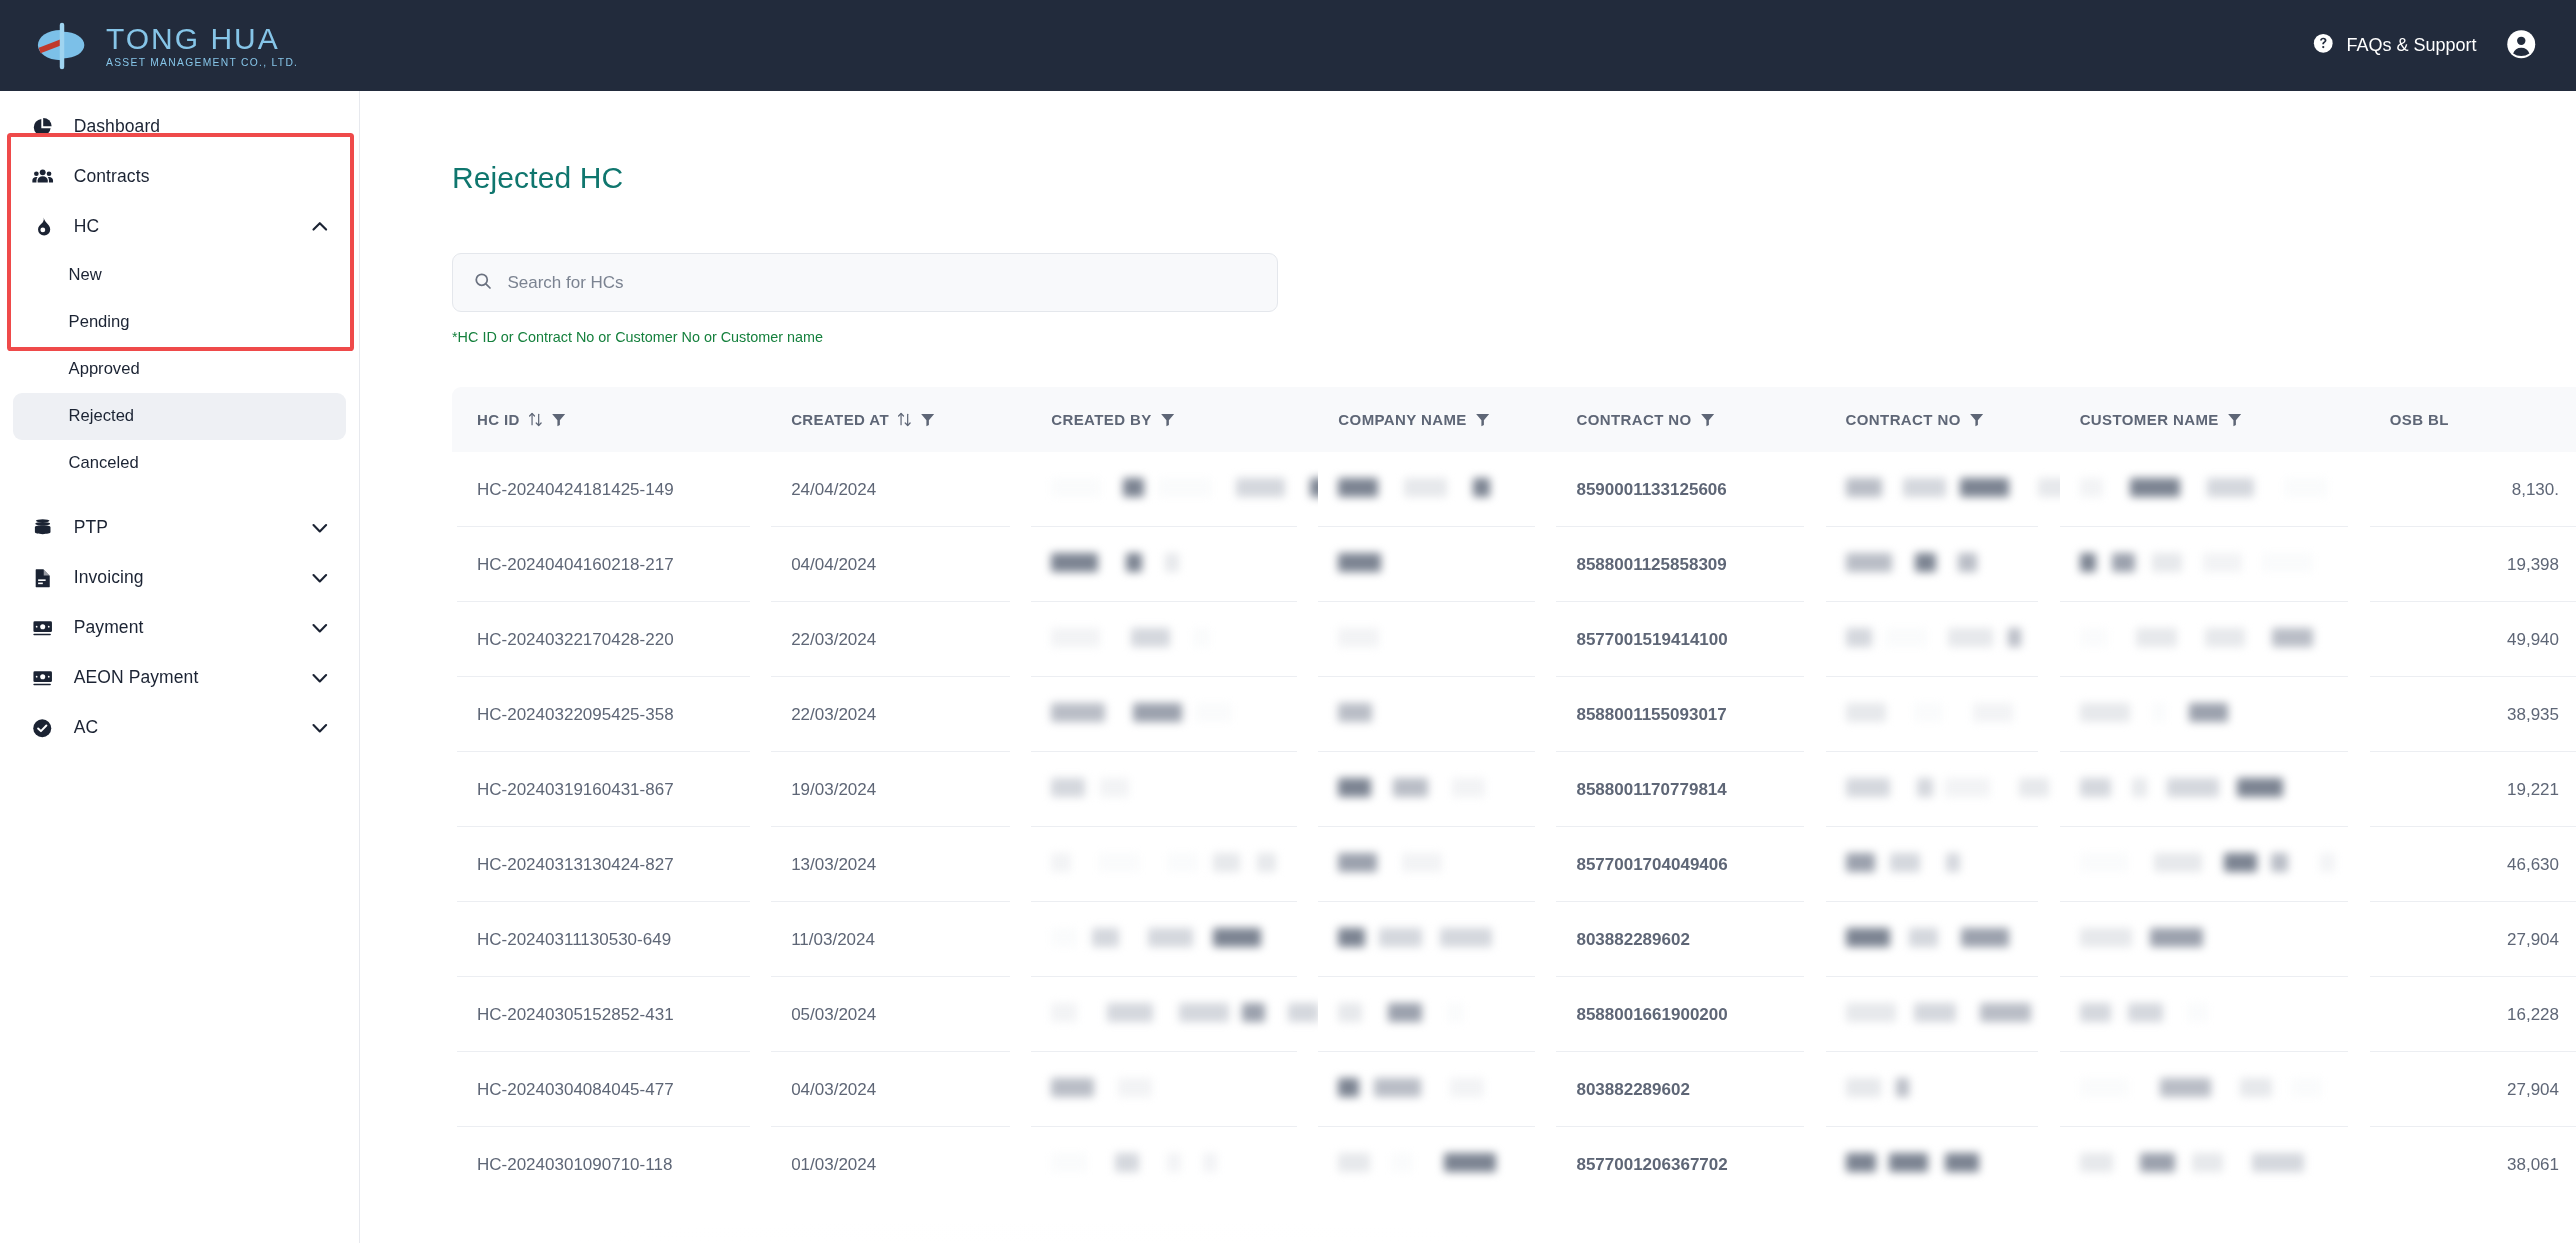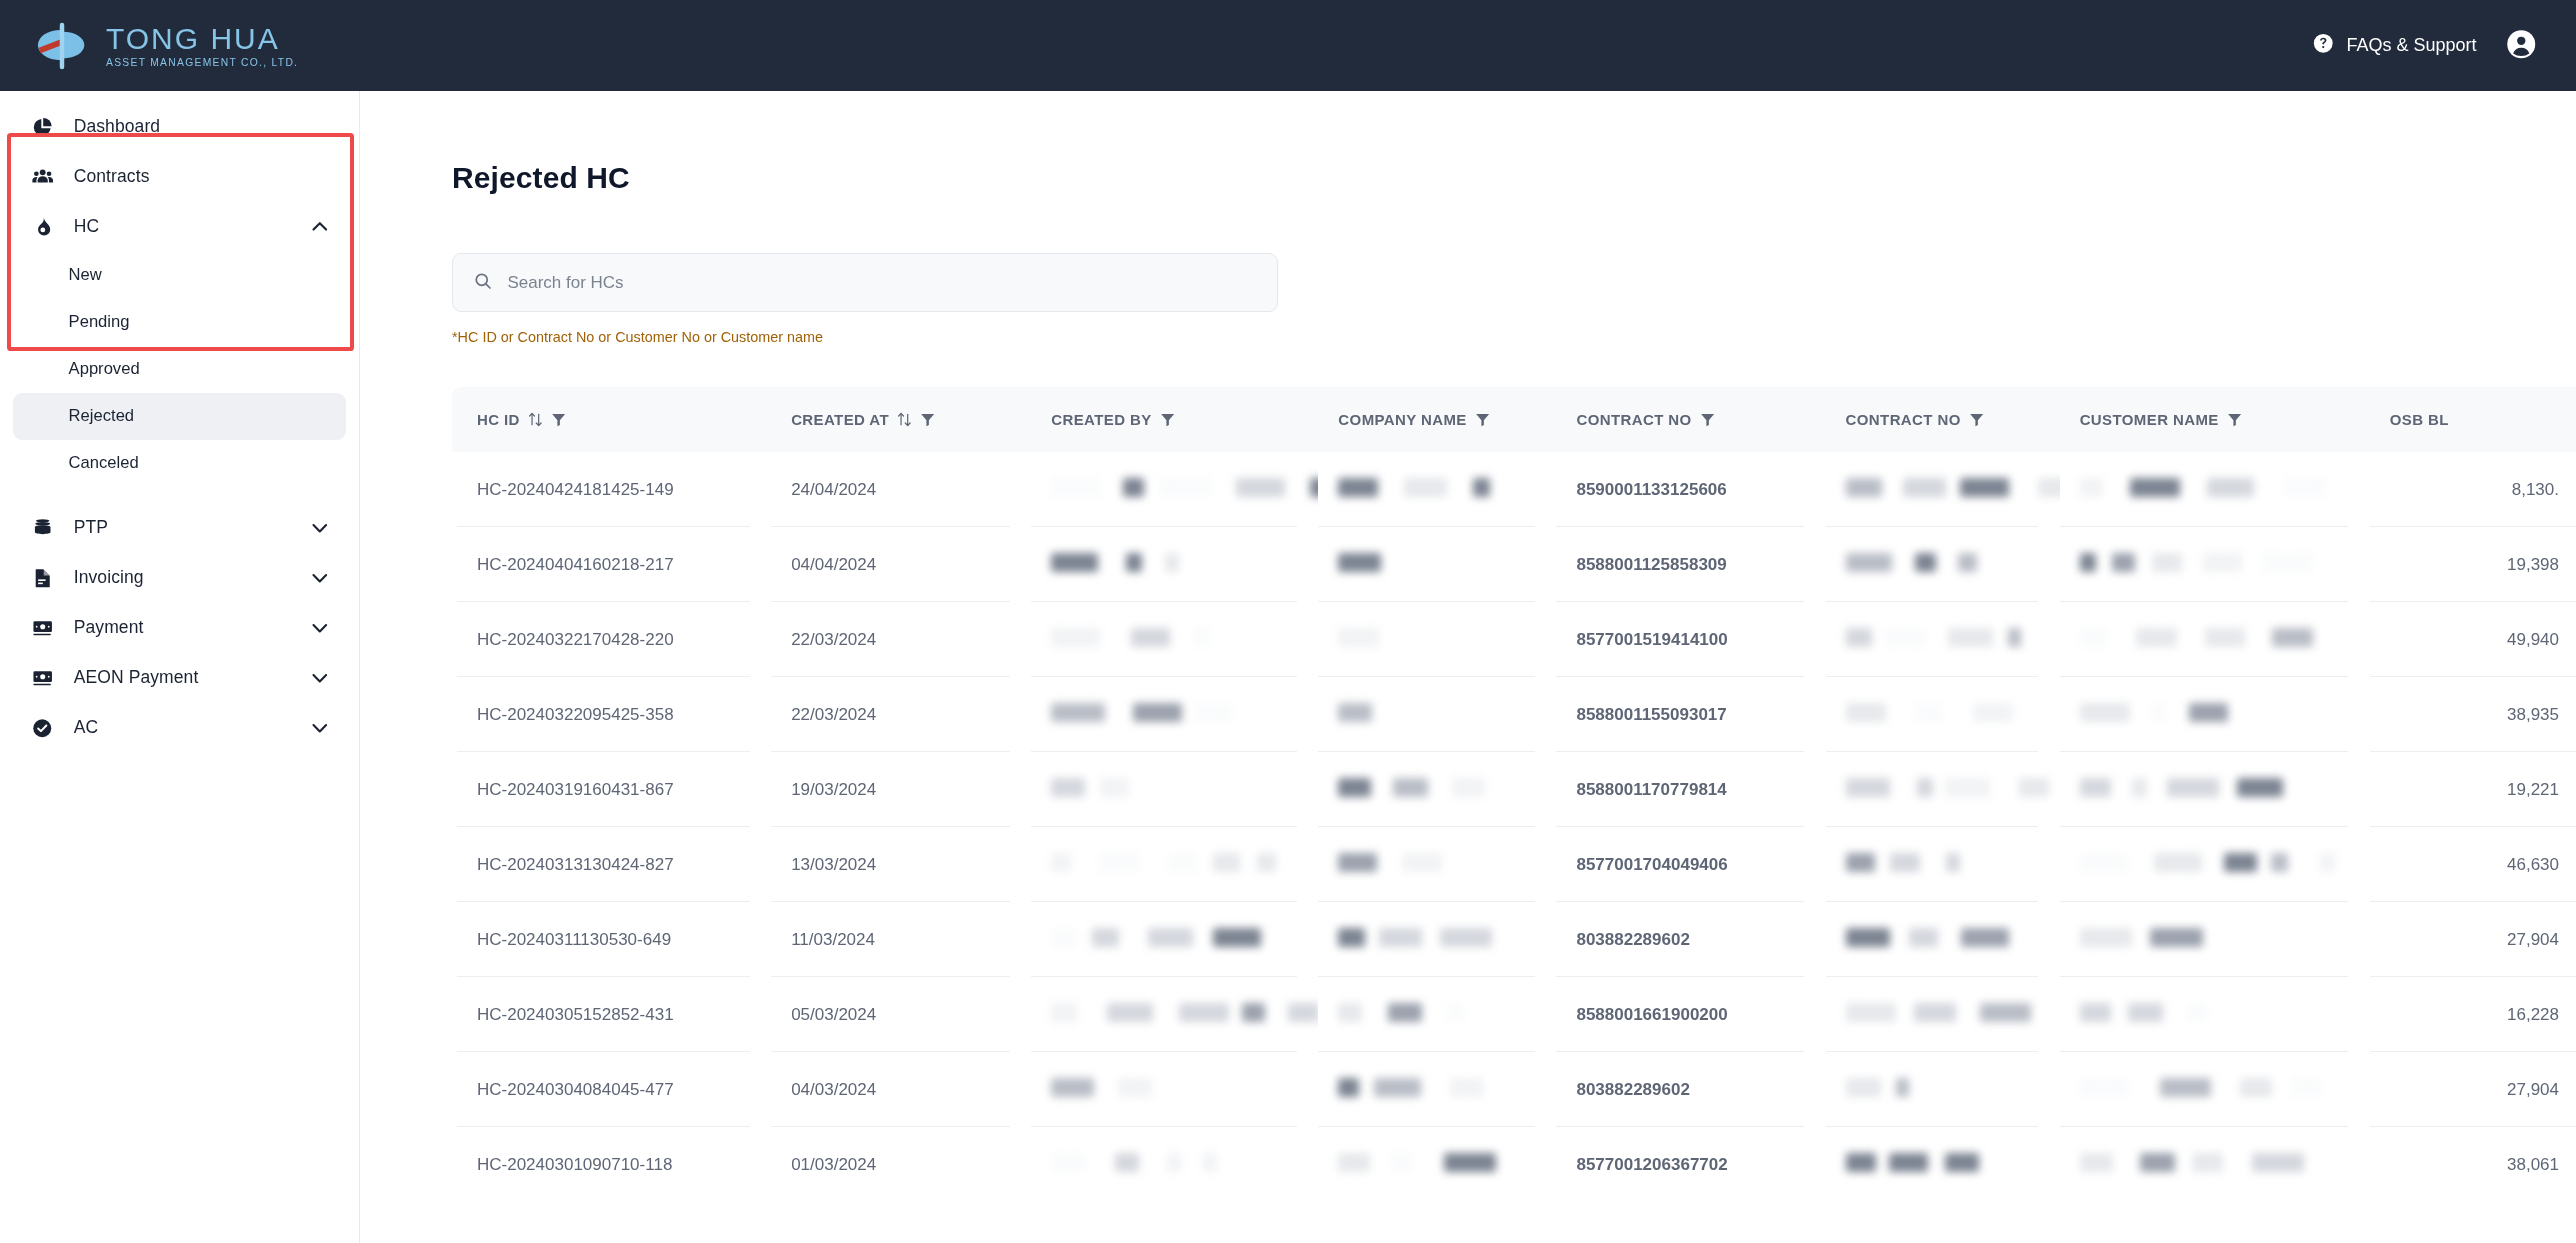--- a/index.html
+++ b/index.html
@@ -109,22 +109,22 @@
     position: absolute;
     top: 91px; left: 360px;
     width: 2216px; height: 1152px;
     background: #ffffff;
     overflow: hidden;
   }
   #page-title {
     position: absolute;
     left: 92px; top: 70px;
     font-size: 30px;
-    font-weight: 700;
-    color: #0f172a;
+    font-weight: 400;
+    color: #0f766e;
     letter-spacing: 0.1px;
   }
   #search-wrap {
     position: absolute;
     left: 92px; top: 162px;
     width: 826px; height: 59px;
     background: #f8f9fb;
     border: 0.9px solid #e4e7ec;
     border-radius: 9px;
     display: flex; align-items: center;
@@ -136,21 +136,21 @@
     border: none; outline: none; background: transparent;
     font-family: "Liberation Sans", sans-serif;
     font-size: 17px;
     color: #5a6270;
   }
   #search-input::placeholder { color: #7b8391; }
   #search-hint {
     position: absolute;
     left: 92px; top: 238px;
     font-size: 14.4px;
-    color: #a16207;
+    color: #15803d;
   }
 
   
   #table-scroll {
     position: absolute;
     left: 92px; top: 296px;
     width: 2124px;
     height: 856px;
     overflow: hidden;
   }

